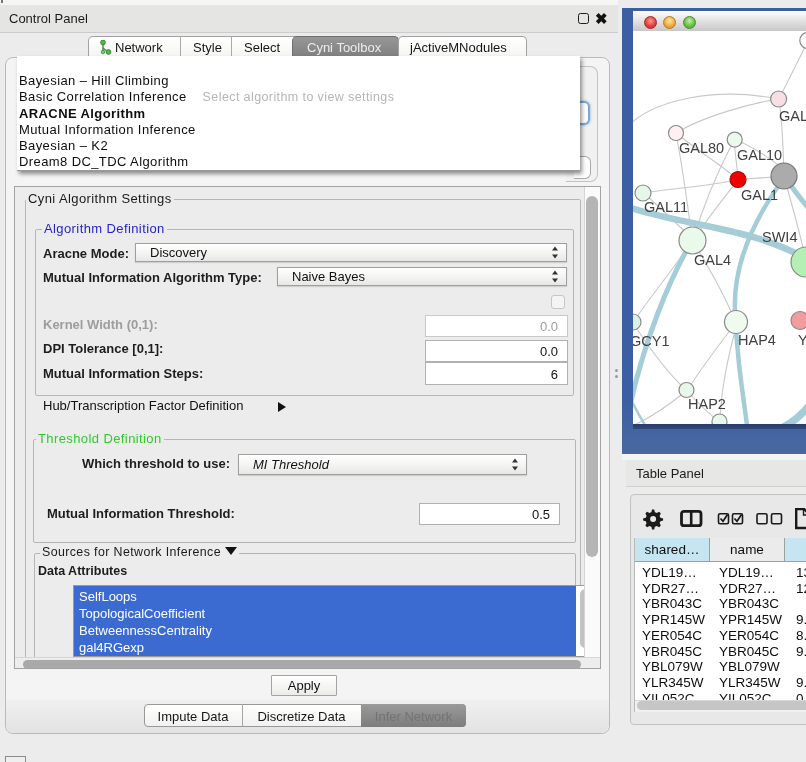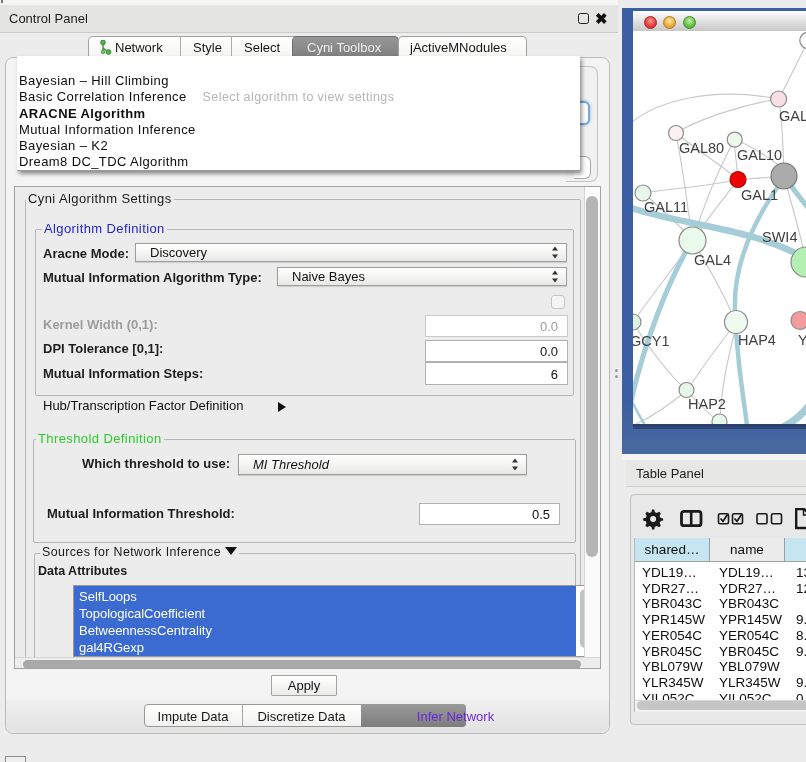--- a/index.html
+++ b/index.html
@@ -122,21 +122,21 @@
   <div class="abs" style="left:8px;top:473px;width:558px;height:9px;background:#a9a9a9;border-radius:5px;"></div>
 </div>
 
 <div class="abs" style="left:6px;top:700px;width:603px;height:33px;background:linear-gradient(#f0f0f0,#e2e2e2);border-radius:0 0 8px 8px;"></div>
 <div class="abs" style="left:271px;top:675px;width:66px;height:21px;background:linear-gradient(#ffffff,#ececea);border:1px solid #a3a3a3;border-radius:1px;box-sizing:border-box;text-align:center;font-size:13px;color:#111;line-height:19px;">Apply</div>
 <div class="abs" style="left:144px;top:704px;width:322px;height:23px;background:linear-gradient(#ffffff,#f1f1ef);border:1px solid #989898;border-radius:4px;box-sizing:border-box;"></div>
 <div class="abs" style="left:242px;top:704px;width:1px;height:23px;background:#a5a5a5;"></div>
 <div class="abs" style="left:361px;top:704px;width:105px;height:23px;background:linear-gradient(#9a9a9a,#7d7d7d);border-radius:0 4px 4px 0;"></div>
 <div class="abs" style="left:144px;top:709px;width:98px;text-align:center;font-size:13px;color:#161616;">Impute Data</div>
 <div class="abs" style="left:242px;top:709px;width:119px;text-align:center;font-size:13px;color:#161616;">Discretize Data</div>
-<div class="abs" style="left:361px;top:709px;width:105px;text-align:center;font-size:13px;color:#6d28d9;padding-left:42px;">Infer Network</div>
+<div class="abs" style="left:361px;top:709px;width:105px;text-align:center;font-size:13px;color:#737373;">Infer Network</div>
 <div class="abs" style="left:5px;top:756px;width:19px;height:10px;background:#efefef;border:1.5px solid #8a8a8a;"></div>
 <div class="abs" style="left:615px;top:369px;width:3px;height:3px;background:#9a9a9a;border-radius:50%;"></div>
 <div class="abs" style="left:615px;top:375px;width:3px;height:3px;background:#9a9a9a;border-radius:50%;"></div>
 
 <div class="abs" style="left:566px;top:66px;width:31px;height:114px;border:1px solid #c3c3c3;border-left:none;border-radius:0 8px 8px 0;background:#f1f1f1;"></div>
 <div class="abs" style="left:576px;top:101px;width:12px;height:20px;border:2px solid #78aad9;border-left:none;border-radius:0 6px 6px 0;background:#fff;box-shadow:0 0 3px #78aad9;"></div>
 <div class="abs" style="left:574px;top:156px;width:16px;height:21px;border:1px solid #a9a9a9;border-left:none;border-radius:0 6px 6px 0;background:#fdfdfd;"></div>
 
 <div class="abs" style="left:17px;top:56px;width:563px;height:114px;background:#ffffff;border-bottom:1px solid #999;box-shadow:2px 3px 4px rgba(0,0,0,0.42);font-size:13px;letter-spacing:0.4px;color:#0d0d0d;">
   <div class="abs" style="left:0;top:2px;width:100%;text-align:center;color:#b5b5b5;font-size:12.5px;margin-top:32px;">Select algorithm to view settings</div>

